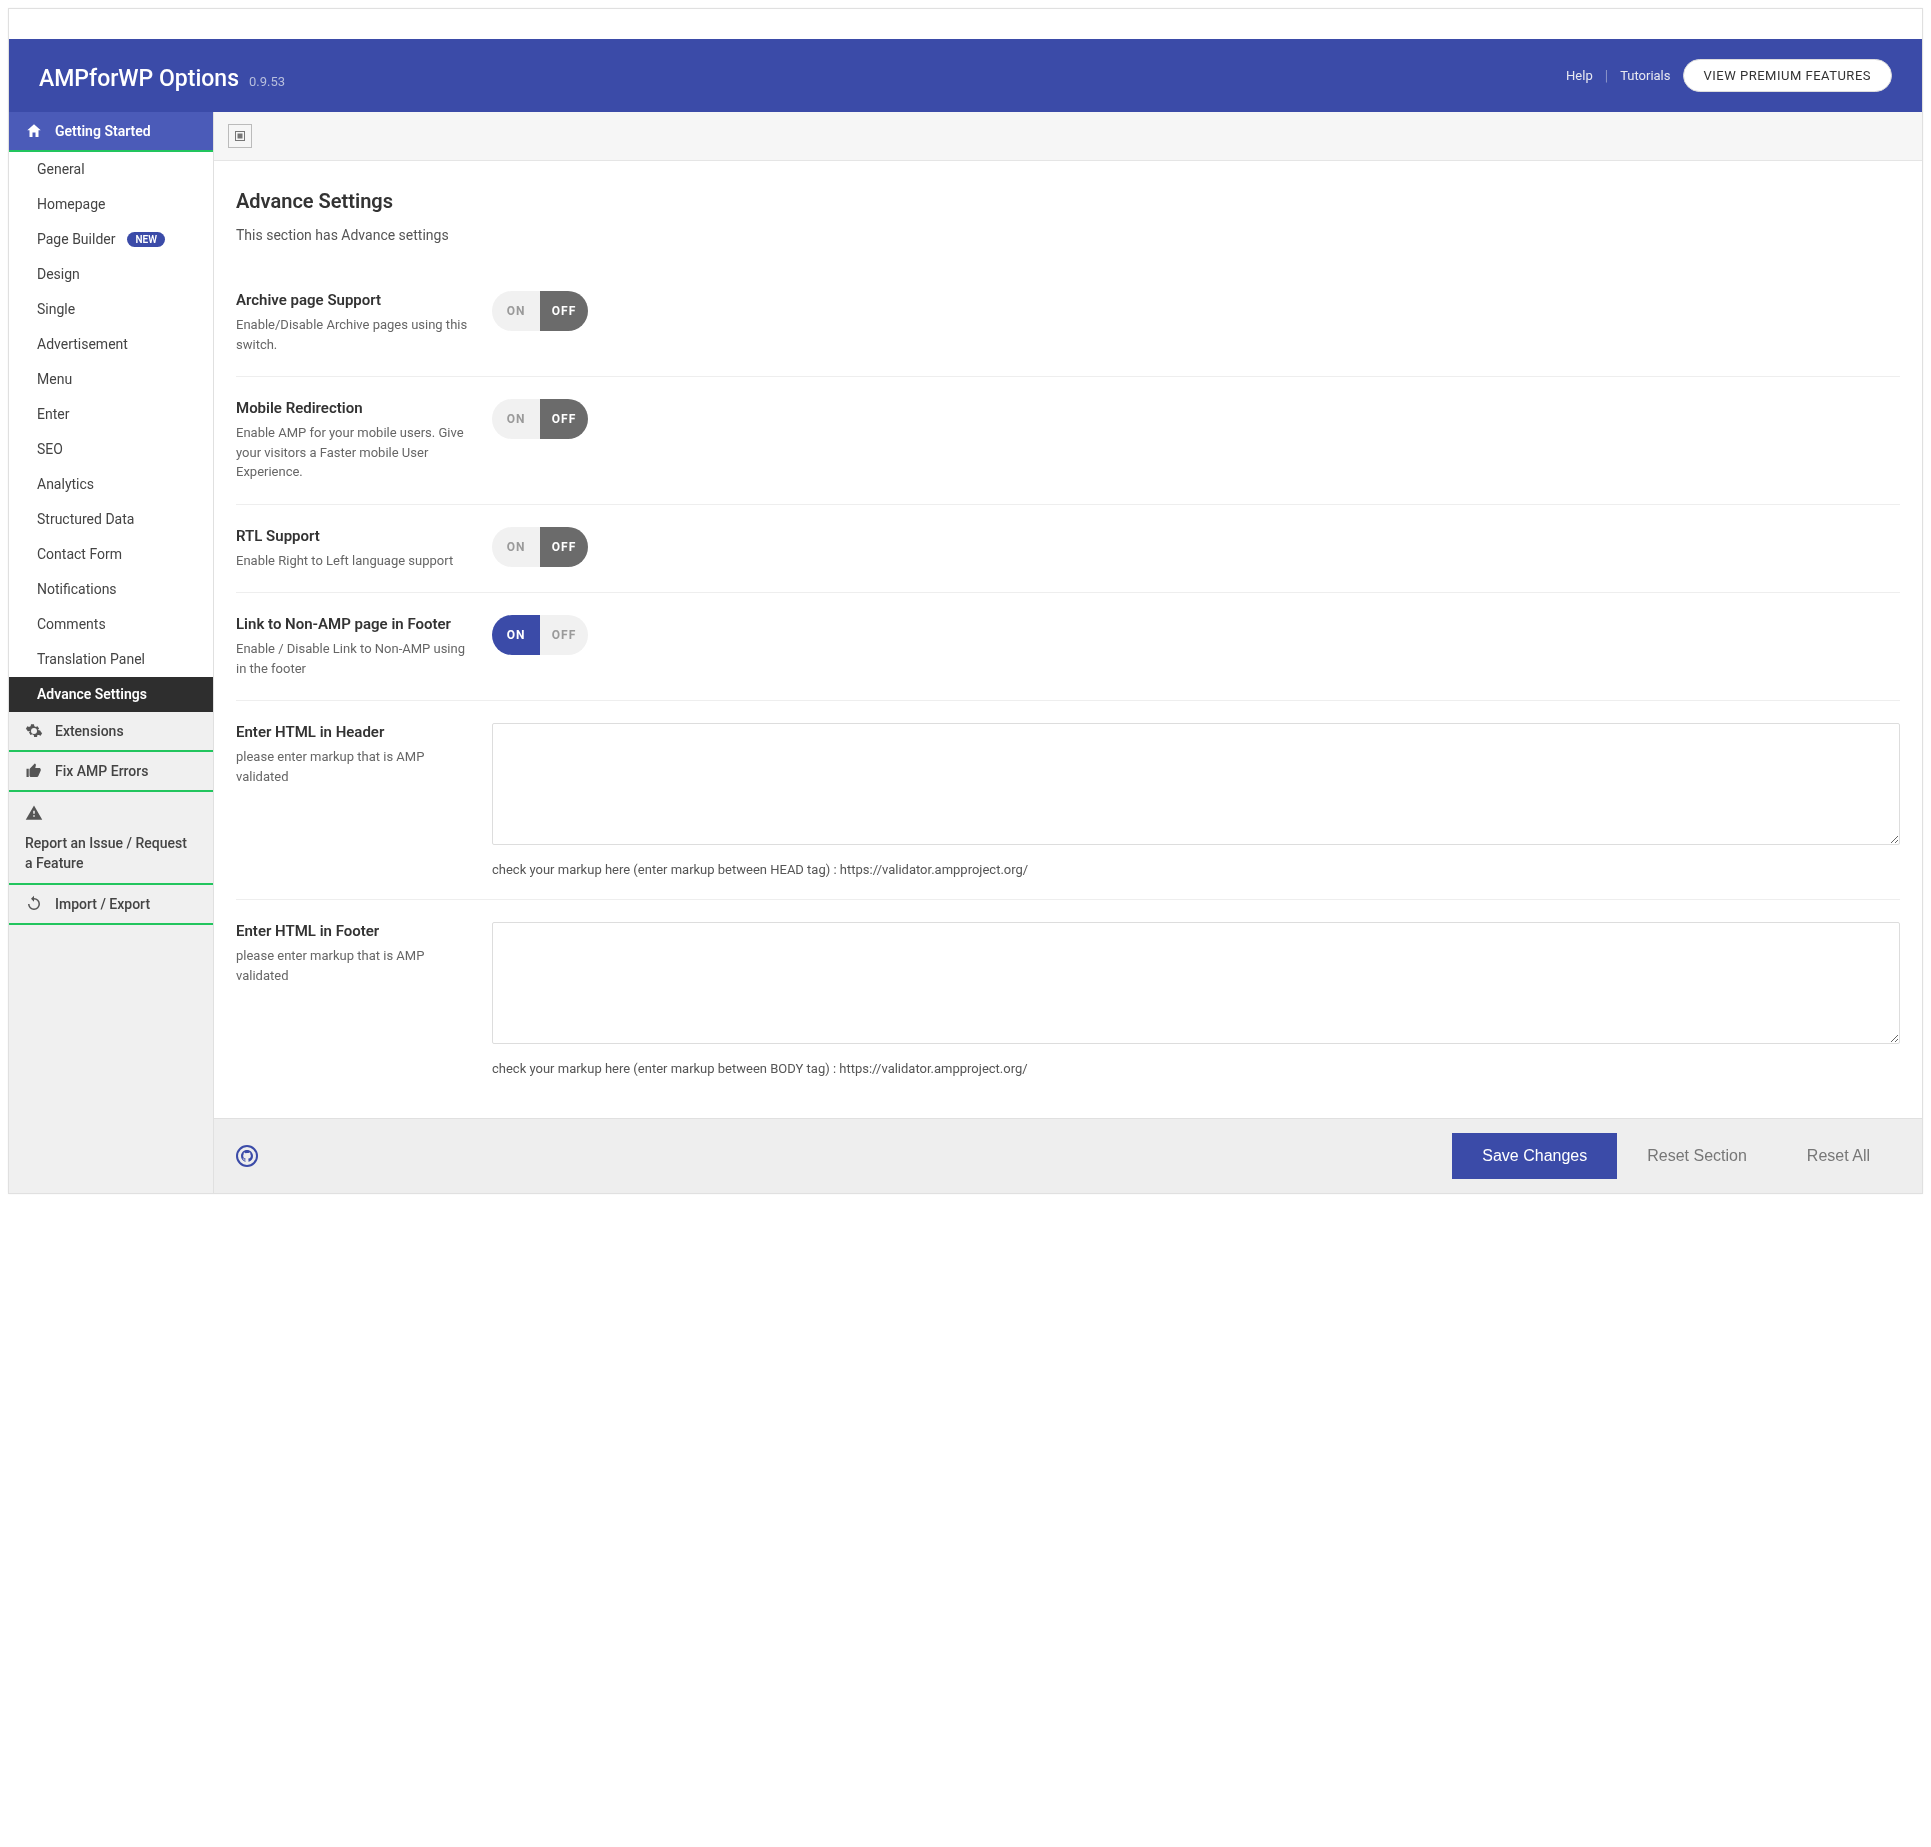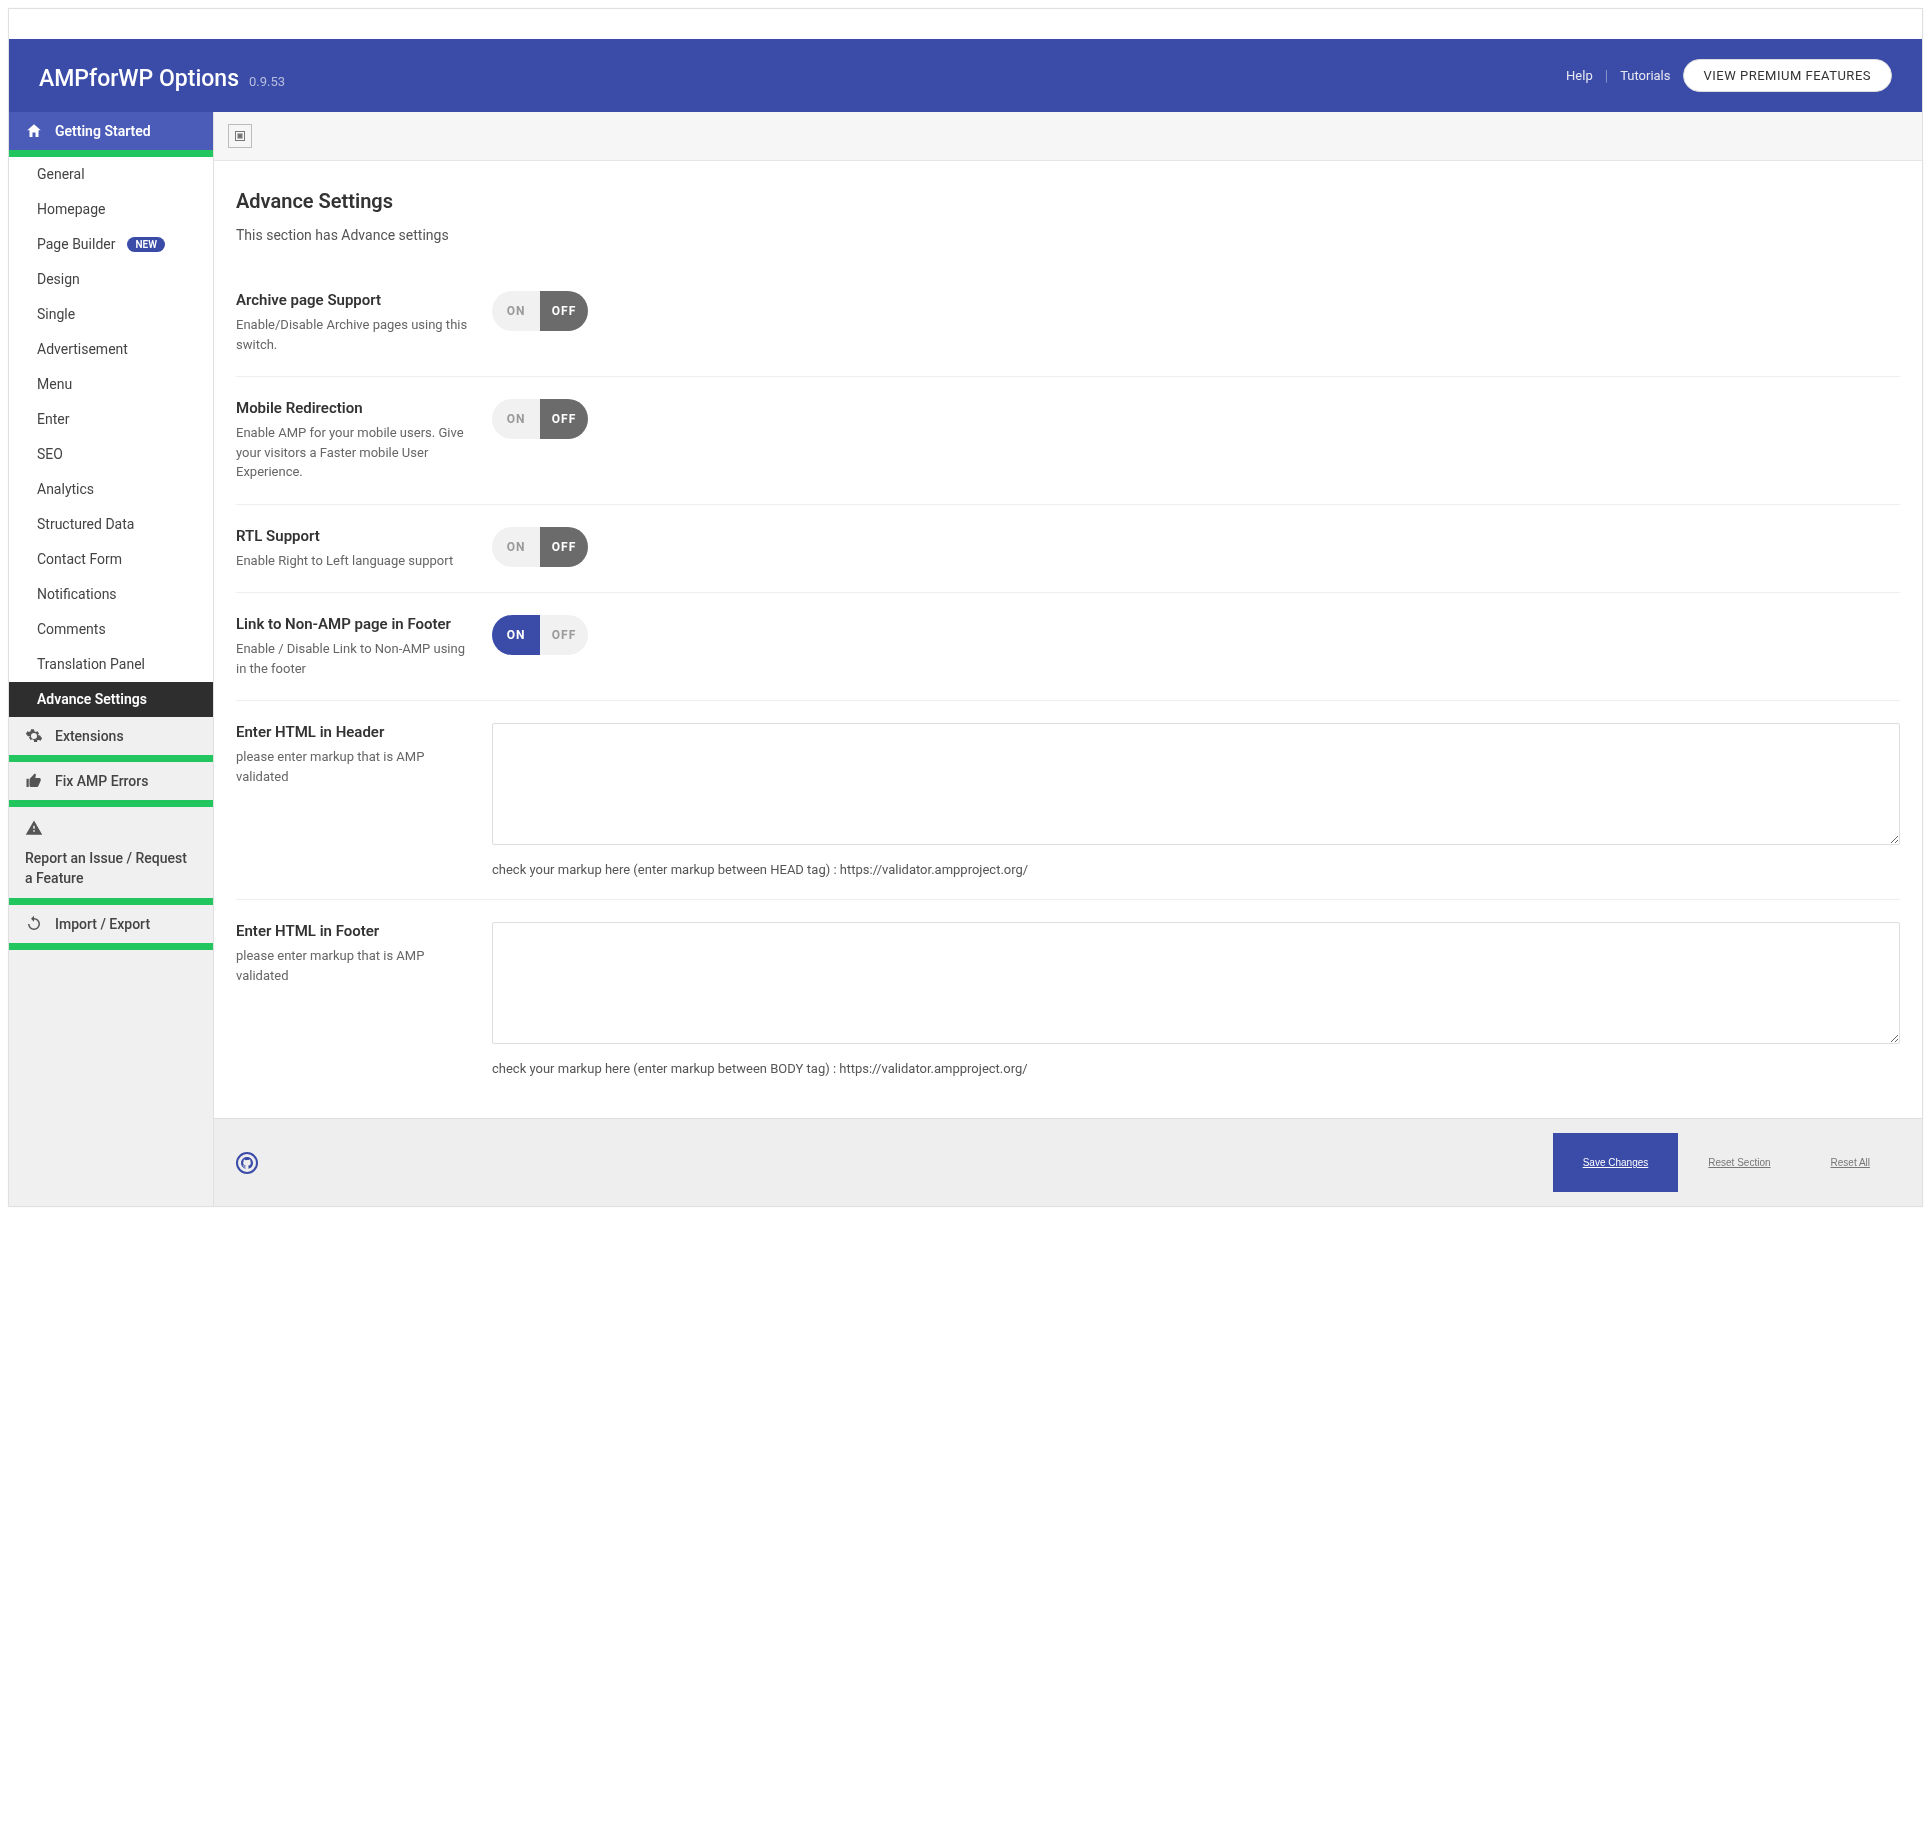--- a/index.html
+++ b/index.html
@@ -50,21 +50,21 @@
   display: flex;
   align-items: center;
   gap: 12px;
   padding: 10px 16px;
   cursor: pointer;
   color: #444;
   font-size: 14px;
   border-bottom: 1px solid rgba(0,0,0,0);
 }
 .sidebar-item.top-level {
-  border-bottom: 7px solid #22c55e;
+  border-bottom: 2px solid #22c55e;
   font-weight: 500;
 }
 .sidebar-item.active-parent {
   background: #4b5bb8;
   color: #fff;
   font-weight: 600;
 }
 .sidebar-sub {
   background: #fff;
 }
@@ -160,27 +160,26 @@
 .footer-icon {
   width: 22px; height: 22px;
   border: 2px solid #3b4ba8;
   border-radius: 50%;
   display: flex; align-items: center; justify-content: center;
   color: #3b4ba8;
   cursor: pointer;
 }
 .footer-buttons { display: flex; gap: 0; }
 .footer-btn {
-  padding: 24px 30px;
-  font-size: 10px;
+  padding: 14px 30px;
+  font-size: 16px;
   cursor: pointer;
   border: none;
   background: transparent;
   color: #777;
-  text-decoration: underline;
 }
 .footer-btn.primary {
   background: #3b4ba8;
   color: #fff;
   font-weight: 500;
 }
 </style>
 </head>
 <body>
 

